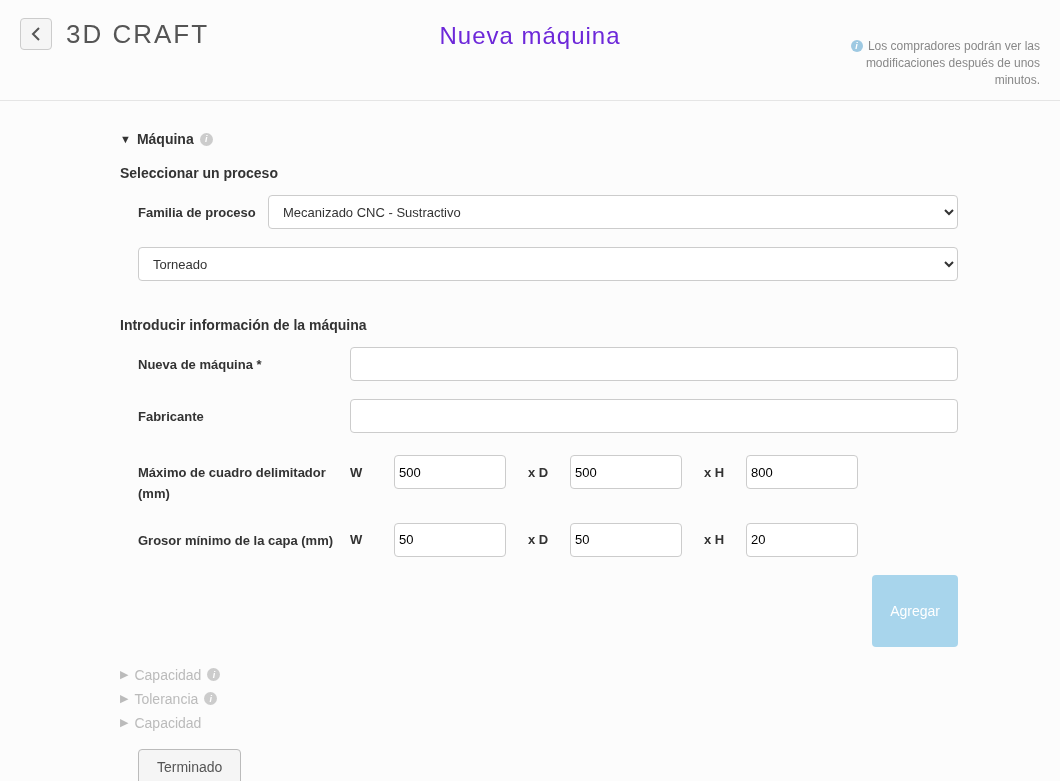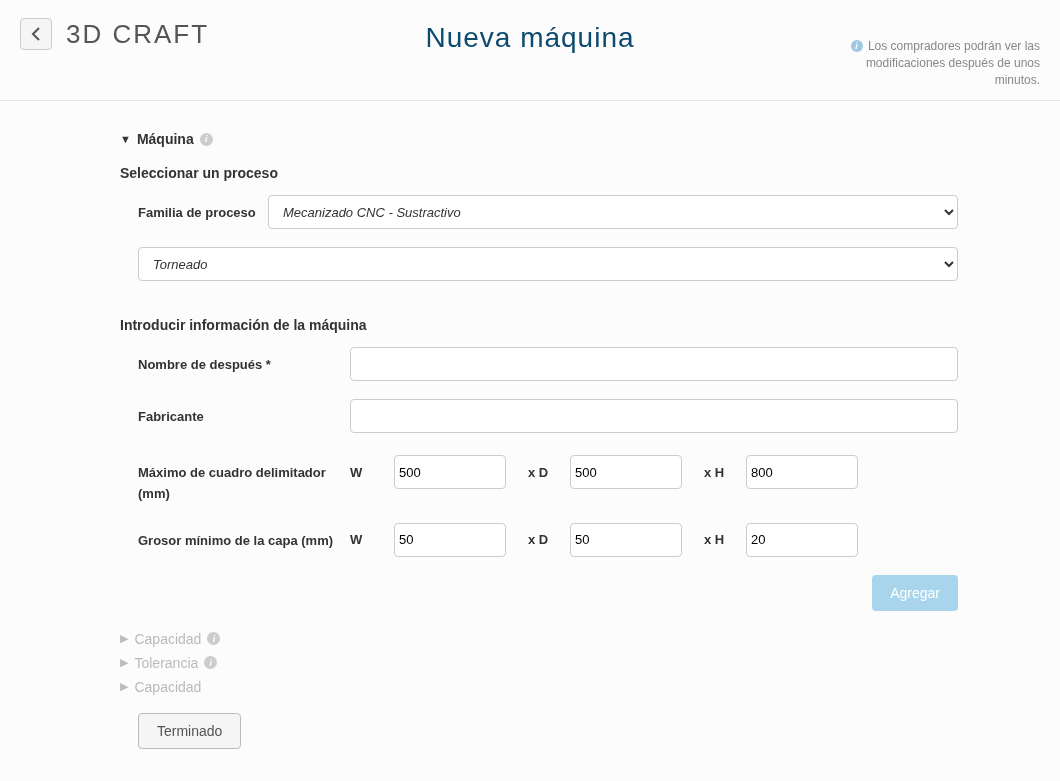--- a/index.html
+++ b/index.html
@@ -35,23 +35,23 @@
     }
     .back-btn svg { width: 10px; height: 14px; }
     .brand {
       font-size: 26px;
       font-weight: 300;
       letter-spacing: 2px;
       color: #555;
       text-align: center;
     }
     .page-title {
-      font-size: 28px;
+      font-size: 24px;
       font-weight: 300;
-      color: #0c4a6e;
+      color: #6d28d9;
       letter-spacing: 1px;
       position: absolute;
       left: 50%;
       top: 22px;
       transform: translateX(-50%);
     }
     .notice {
       width: 210px;
       font-size: 12px;
       color: #888;
@@ -131,21 +131,20 @@
     .select, .text-input {
       flex: 1;
       height: 34px;
       border: 1px solid #ccc;
       border-radius: 4px;
       padding: 0 10px;
       font-size: 13px;
       background: #fff;
       color: #333;
       outline: none;
-      font-style: italic;
     }
     .dims {
       flex: 1;
       display: flex;
       align-items: center;
       gap: 0;
     }
     .dim-label {
       width: 44px;
       text-align: left;
@@ -172,21 +171,21 @@
       justify-content: flex-end;
       width: 820px;
       margin-left: 18px;
       margin-bottom: 20px;
     }
     .btn-add {
       background: #a8d5ec;
       color: #fff;
       border: none;
       border-radius: 4px;
-      padding: 10px 18px;
+      padding: 28px 18px;
       font-size: 14px;
       cursor: pointer;
     }
     .collapsed-sections {
       margin-top: 6px;
       margin-left: 0;
     }
     .collapsed-sections .section-header { margin-bottom: 8px; }
     .footer-row {
       display: flex;
@@ -246,21 +245,21 @@
       <select class="select">
         <option>Torneado</option>
       </select>
     </div>
   </div>
 
   <div class="subhead gap-lg">Introducir información de la máquina</div>
 
   <div class="form-area">
     <div class="row">
-      <div class="label-wide">Nombre de después *</div>
+      <div class="label-wide">Nueva de máquina *</div>
       <input type="text" class="text-input" value="" style="">
     </div>
     <div class="row">
       <div class="label-wide">Fabricante</div>
       <input type="text" class="text-input" value="" style="">
     </div>
 
     <div class="row gap-md">
       <div class="label-wide">Máximo de cuadro delimitador (mm)</div>
       <div class="dims">

